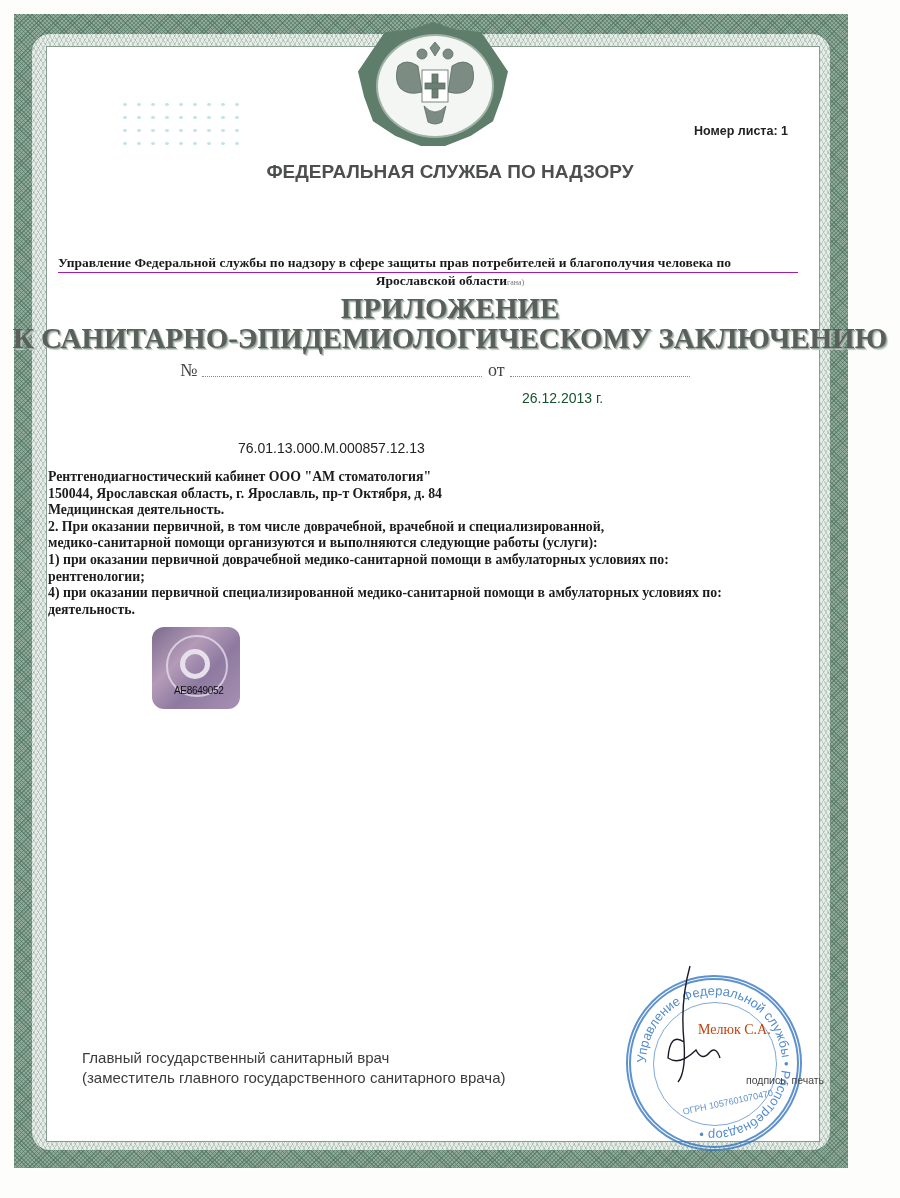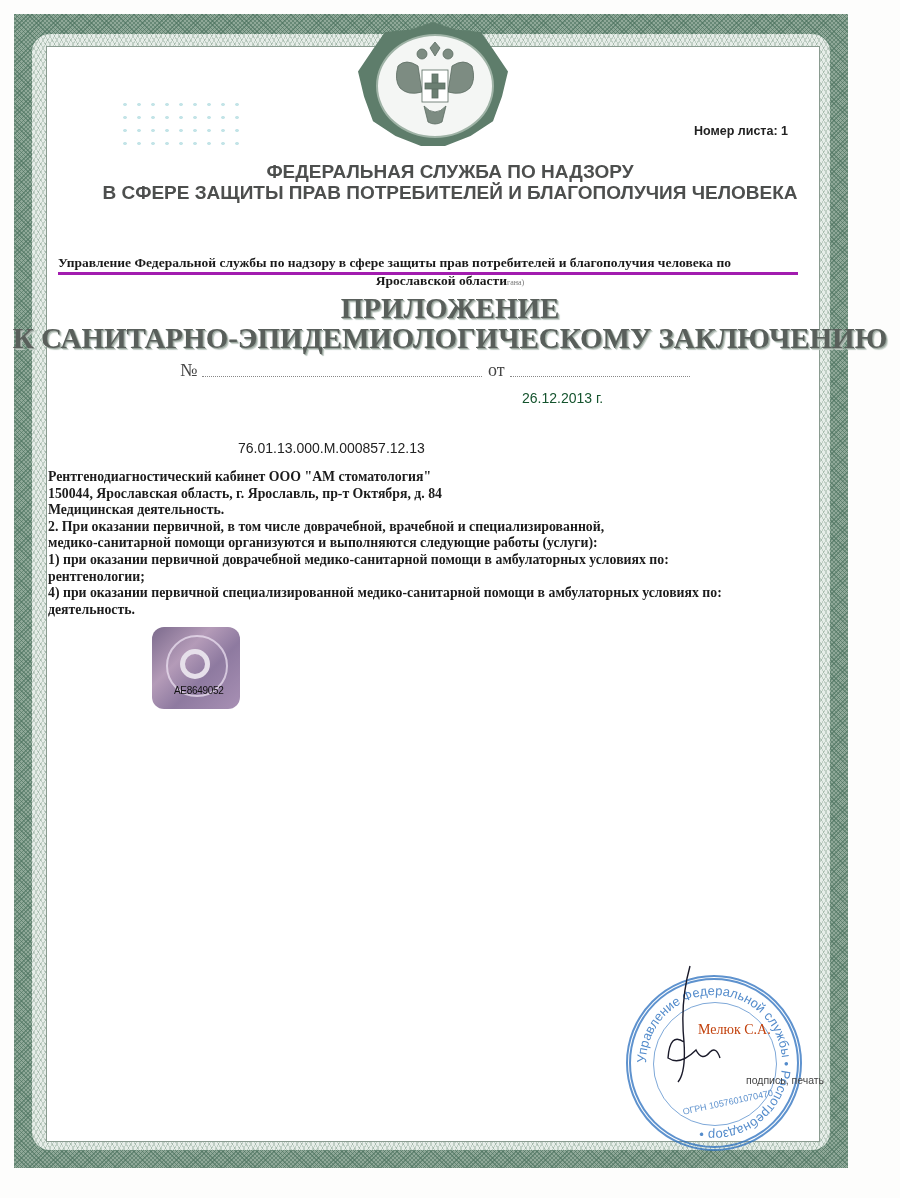--- a/index.html
+++ b/index.html
@@ -23,21 +23,21 @@
   .emblem-shape { position:absolute; inset:0; background:#5e7d6b; clip-path:polygon(50% 0,65% 6%,82% 8%,90% 22%,100% 40%,96% 60%,90% 80%,75% 92%,58% 100%,42% 100%,25% 92%,10% 80%,4% 60%,0 40%,10% 22%,18% 8%,35% 6%); }
   .emblem-inner { position:absolute; left:18px; top:12px; width:114px; height:100px; border-radius:50%; background:#f4f6f4; border:2px solid #9fb3a6; }
   
   .watermark { position:absolute; left:118px; top:98px; width:128px; height:52px;
     background-image:radial-gradient(circle, rgba(90,180,190,.45) 1.5px, transparent 2px);
     background-size:14px 13px; opacity:.8; }
   .sheet-number { position:absolute; right:112px; top:124px; font-family:"Liberation Sans", sans-serif; font-size:12.5px; font-weight:bold; color:#222; }
   .agency-title { position:absolute; left:0; width:900px; text-align:center; font-size:19px; font-weight:bold; color:#4d4f4e; letter-spacing:0; font-family:Liberation Sans, sans-serif; }
   .agency-1 { top:161px; }
   .agency-2 { top:182px; }
-  .issuer-line { position:absolute; left:58px; top:255px; width:740px; font-size:13.5px; font-weight:bold; text-align:left; border-bottom:3px solid #a21caf; padding-bottom:1px; white-space:nowrap; }
+  .issuer-line { position:absolute; left:58px; top:255px; width:740px; font-size:13.5px; font-weight:bold; text-align:left; border-bottom:1px solid #a21caf; padding-bottom:1px; white-space:nowrap; }
   .issuer-line-2 { position:absolute; left:0; width:900px; top:273px; text-align:center; font-size:13.5px; font-weight:bold; }
   .issuer-line-2 .small { font-size:8px; font-weight:normal; color:#777; }
   .appendix-title { position:absolute; left:0; width:900px; text-align:center; font-weight:bold; color:#595f5b;
      text-shadow:1px 1px 0 #9aa69e, 2px 2px 1px #c2ccc5; font-family:"Liberation Serif", serif; }
   .appendix-1 { top:292px; font-size:29px; }
   .appendix-2 { top:322px; font-size:29px; }
   .num-row { position:absolute; top:360px; left:180px; width:520px; height:24px; font-size:18px; color:#444; }
   .num-sign { position:absolute; left:0; top:0; }
   .num-line { position:absolute; left:22px; top:16px; width:450px; border-bottom:1px dotted #888; }
   .ot-label { position:absolute; left:302px; top:0; background:#fff; padding:0 6px; }
@@ -84,21 +84,20 @@
           <path d="M46 70 Q57 82 68 70 L64 86 Q57 90 50 86 Z"></path>
         </g>
       </svg>
     </div>
   </div>
 
   <div class="watermark"></div>
   <div class="sheet-number">Номер листа: 1</div>
 
   <div class="agency-title agency-1">ФЕДЕРАЛЬНАЯ СЛУЖБА ПО НАДЗОРУ</div>
-  <div class="agency-title agency-2">В СФЕРЕ ЗАЩИТЫ ПРАВ ПОТРЕБИТЕЛЕЙ И БЛАГОПОЛУЧИЯ  ЧЕЛОВЕКА</div>
 
   <div class="issuer-line">Управление Федеральной службы по надзору в сфере защиты прав потребителей и благополучия человека по</div>
   <div class="issuer-line-2">
     <span>Ярославской области</span><span class="small">гана)</span>
   </div>
 
   <div class="appendix-title appendix-1">ПРИЛОЖЕНИЕ</div>
   <div class="appendix-title appendix-2">К САНИТАРНО-ЭПИДЕМИОЛОГИЧЕСКОМУ ЗАКЛЮЧЕНИЮ</div>
 
   <div class="num-row">
@@ -121,20 +120,24 @@
     <div>4) при оказании первичной специализированной медико-санитарной помощи в амбулаторных условиях по:</div>
     <div>деятельность.</div>
   </div>
 
   <div class="hologram">
     <div class="holo-ring"></div>
     <div class="holo-c"></div>
     <div class="holo-code">АЕ8649052</div>
   </div>
 
+  <div class="signer-title">
+    <div>Главный государственный санитарный врач</div>
+    <div>(заместитель главного государственного санитарного врача)</div>
+  </div>
 
   <div class="stamp">
     <div class="stamp-inner"></div>
     <svg class="stamp-ring-text" width="166" height="166" viewBox="0 0 166 166">
       <defs>
           <path id="ring" d="M83 83 m-68 0 a68 68 0 1 1 136 0 a68 68 0 1 1 -136 0"></path>
         </defs>
       <text font-family="Liberation Sans, sans-serif" font-size="13" fill="rgba(40,110,190,.8)">
         <textPath href="#ring" startOffset="0">Управление Федеральной службы • Роспотребнадзор •</textPath>
       </text>

